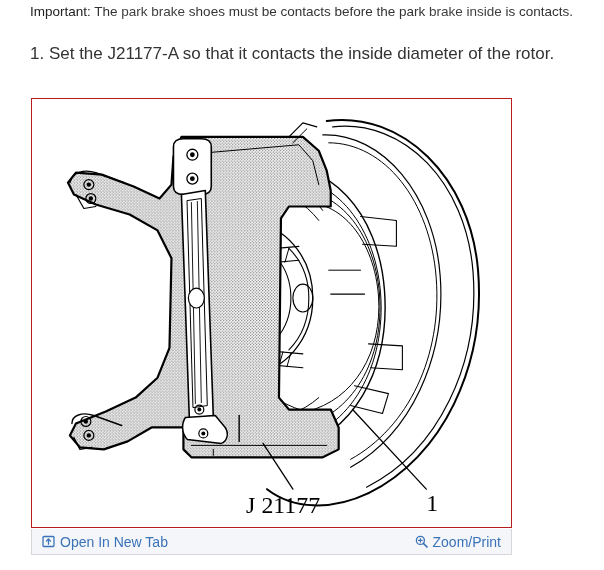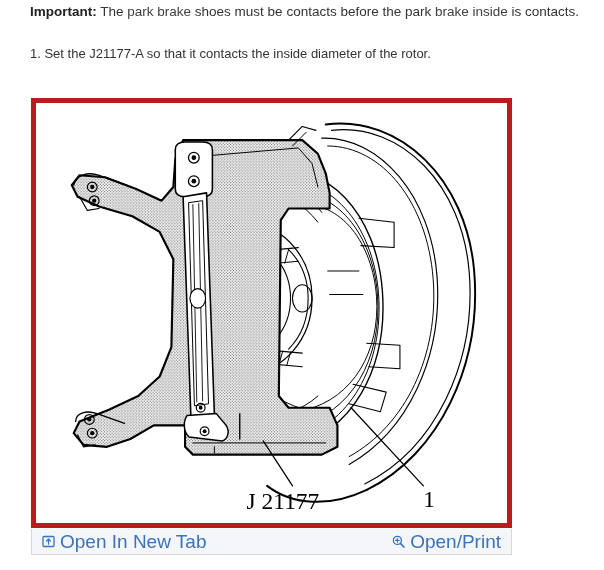--- a/index.html
+++ b/index.html
@@ -25,45 +25,45 @@
   }
   .important-line {
     font-size: 13.5px;
     line-height: 20px;
     margin: 0;
     padding-top: 2px;
     white-space: nowrap;
     color: #333333;
   }
   .important-label {
-    font-weight: bold;
+    font-weight: normal;
     color: #222222;
   }
   .doc-link {
     color: #404040;
     text-decoration: none;
     cursor: pointer;
   }
   .step-line {
-    font-size: 13px;
+    font-size: 17px;
     line-height: 20px;
     margin: 0;
     padding-top: 22px;
     color: #333333;
   }
 
   
   .figure-panel {
     position: absolute;
     left: 31px;
     top: 98px;
     width: 481px;
     height: 430px;
     background: #ffffff;
-    border: 5px solid #b91c1c;
+    border: 1px solid #b91c1c;
     box-sizing: border-box;
   }
   .figure-svg {
     display: block;
     width: 100%;
     height: 100%;
   }
 
   
   .figure-toolbar {
@@ -79,21 +79,21 @@
     display: flex;
     align-items: center;
     justify-content: space-between;
     padding: 0 10px;
   }
   .tool-action {
     display: flex;
     align-items: center;
     gap: 5px;
     color: #3b73b9;
-    font-size: 19px;
+    font-size: 14px;
     text-decoration: none;
     cursor: pointer;
     line-height: 1;
   }
   .tool-action .glyph {
     display: inline-flex;
     align-items: center;
     justify-content: center;
     width: 13px;
     height: 13px;
@@ -303,15 +303,15 @@
   </a>
 
   <a class="tool-action" href="#">
     <span class="glyph">
       <svg viewBox="0 0 13 13" width="13" height="13">
         <circle cx="5.4" cy="5.4" r="4" fill="none" stroke="#3b73b9" stroke-width="1.3"></circle>
         <path d="M8.4 8.4 L12 12" stroke="#3b73b9" stroke-width="1.7" stroke-linecap="round"></path>
         <path d="M5.4 3.6 L5.4 7.2 M3.6 5.4 L7.2 5.4" stroke="#3b73b9" stroke-width="1.1" stroke-linecap="round"></path>
       </svg>
     </span>
-    <span class="tool-label">Open/Print</span>
+    <span class="tool-label">Zoom/Print</span>
   </a>
 </div>
 
 </body></html>

